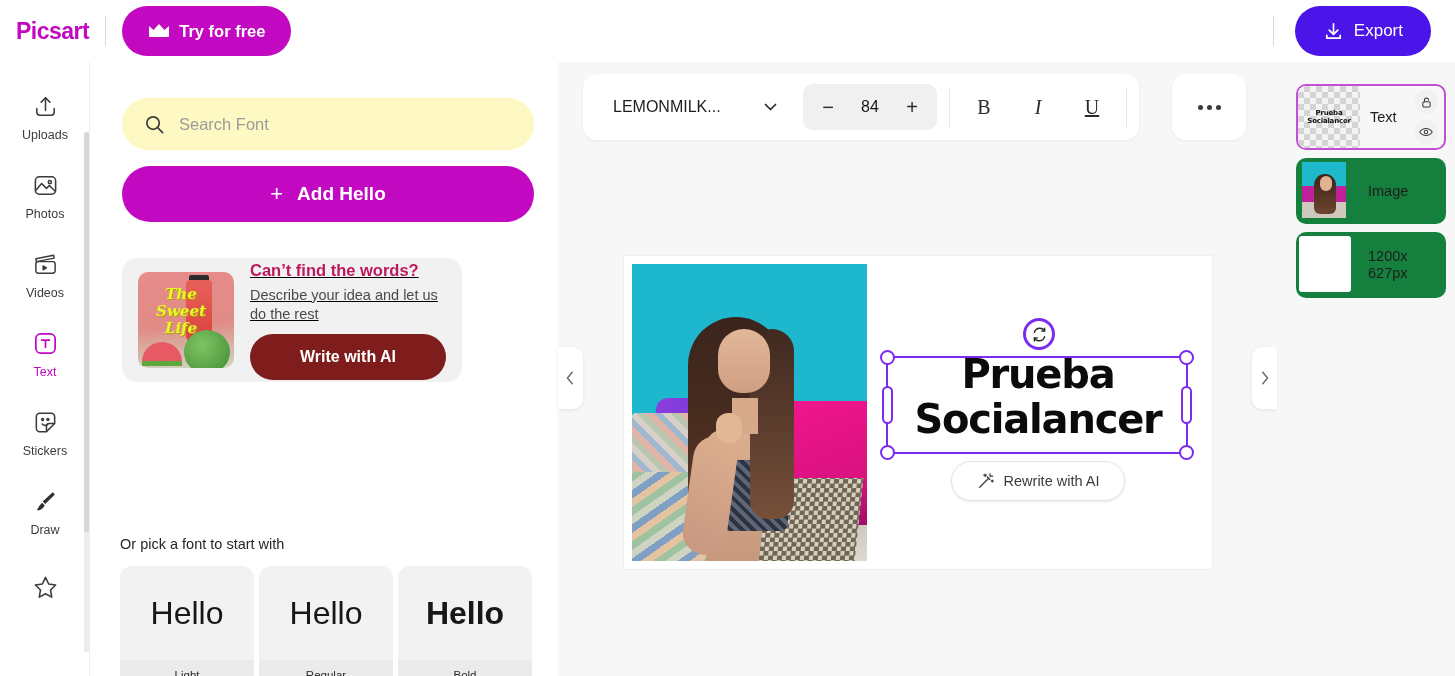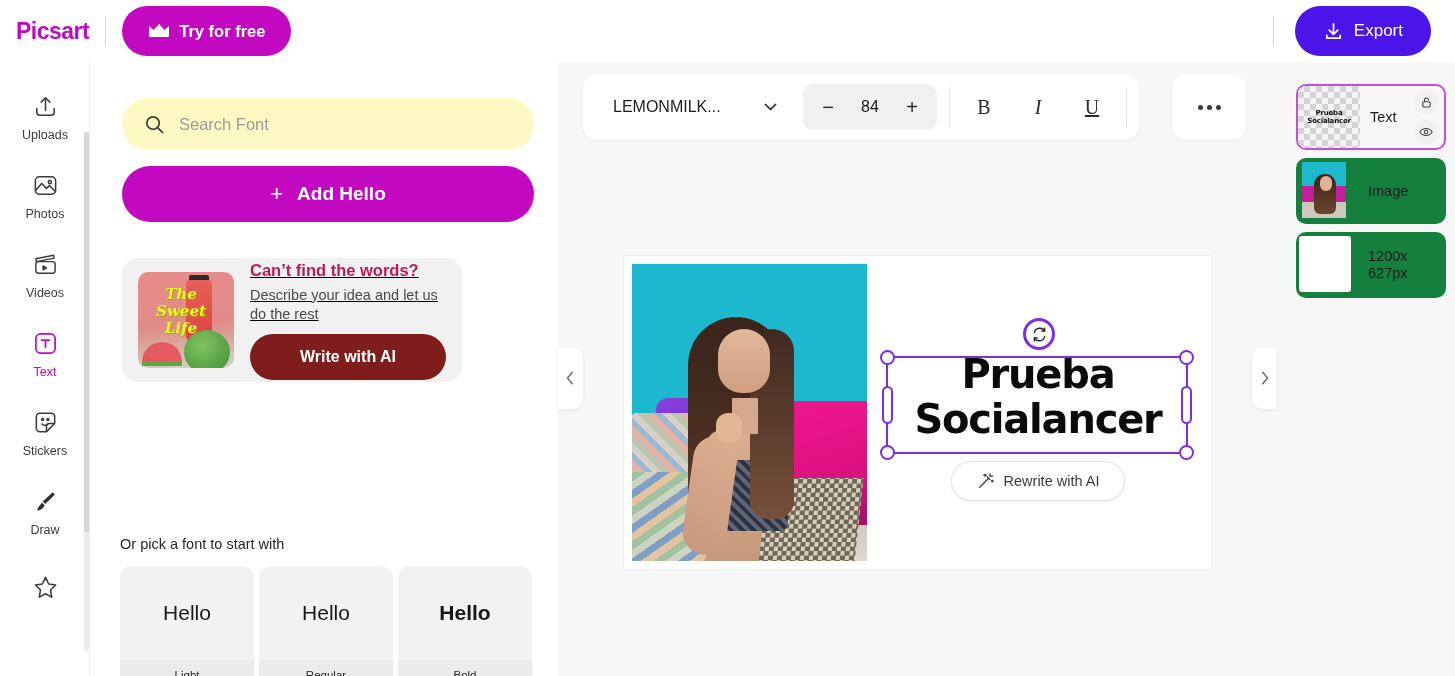--- a/index.html
+++ b/index.html
@@ -145,21 +145,21 @@
   .fonts-grid {
     position:absolute; left:22px; top:496px; width:420px;
     display:grid; grid-template-columns:repeat(3,134px); gap:6px 5px;
   }
   .font-card {
     width:134px; height:124px; background:#f2f2f2; border-radius:12px;
     display:flex; flex-direction:column; cursor:pointer; overflow:hidden;
   }
   .font-prev {
     flex:1; display:flex; align-items:center; justify-content:center;
-    font-size:21px; color:#171717;
+    font-size:32px; color:#171717;
   }
   .fw-light { font-weight:300; }
   .fw-reg   { font-weight:400; }
   .fw-bold  { font-weight:700; }
   .font-name {
     height:30px; background:#ebebeb; display:flex; align-items:center;
     justify-content:center; font-size:11.5px; color:#2a2a2a; font-weight:400;
   }
 
   

